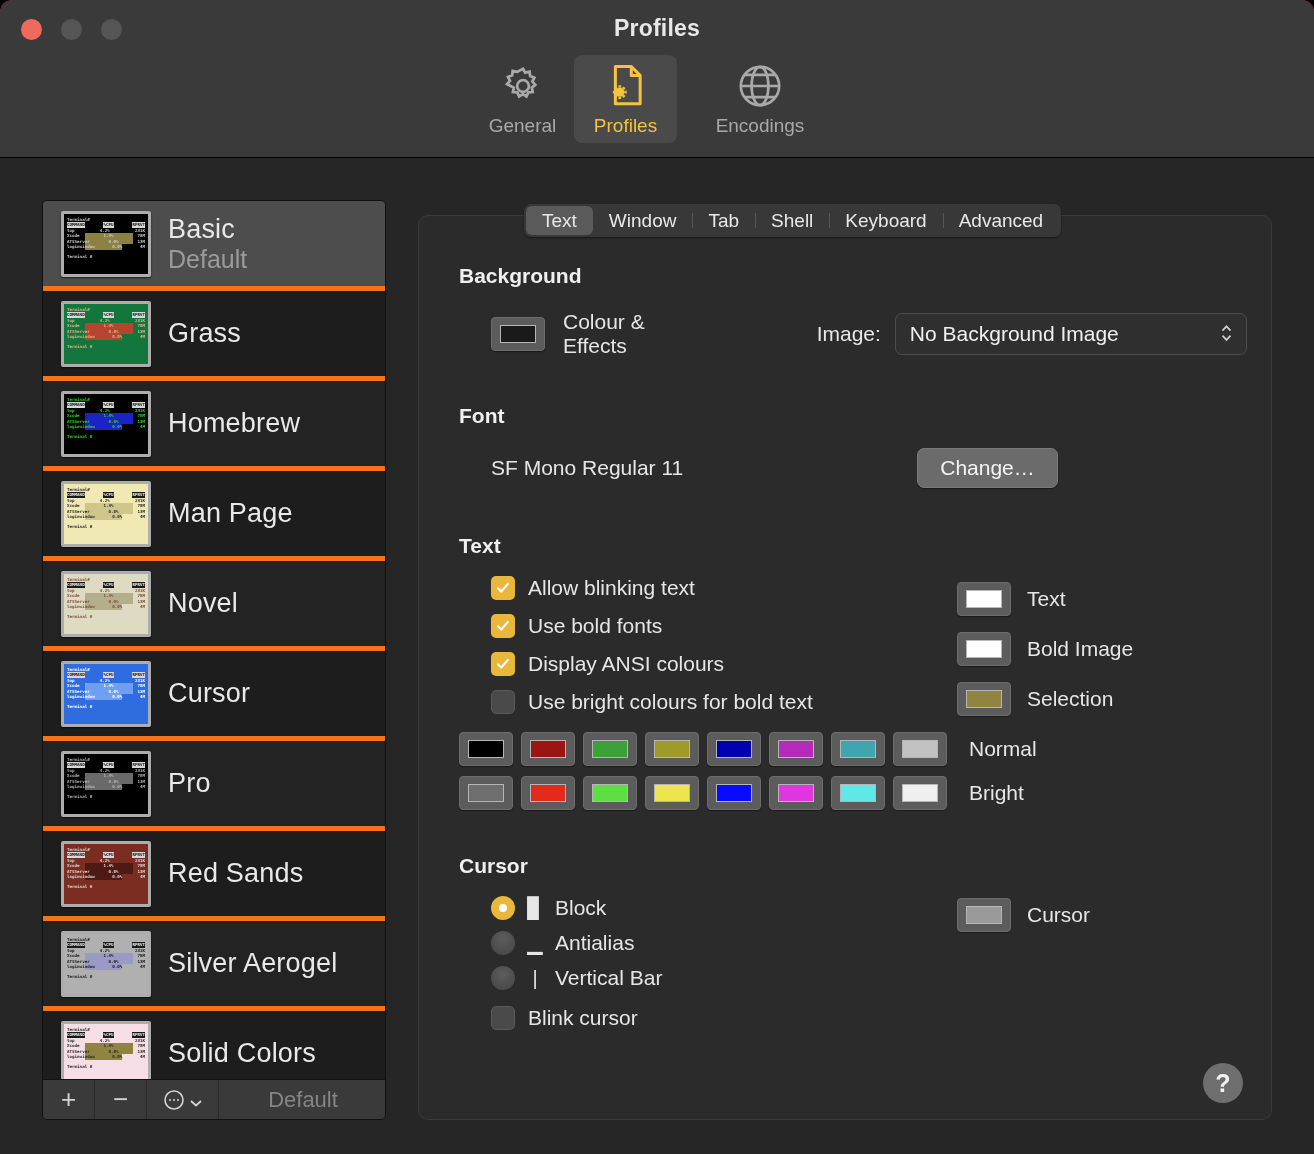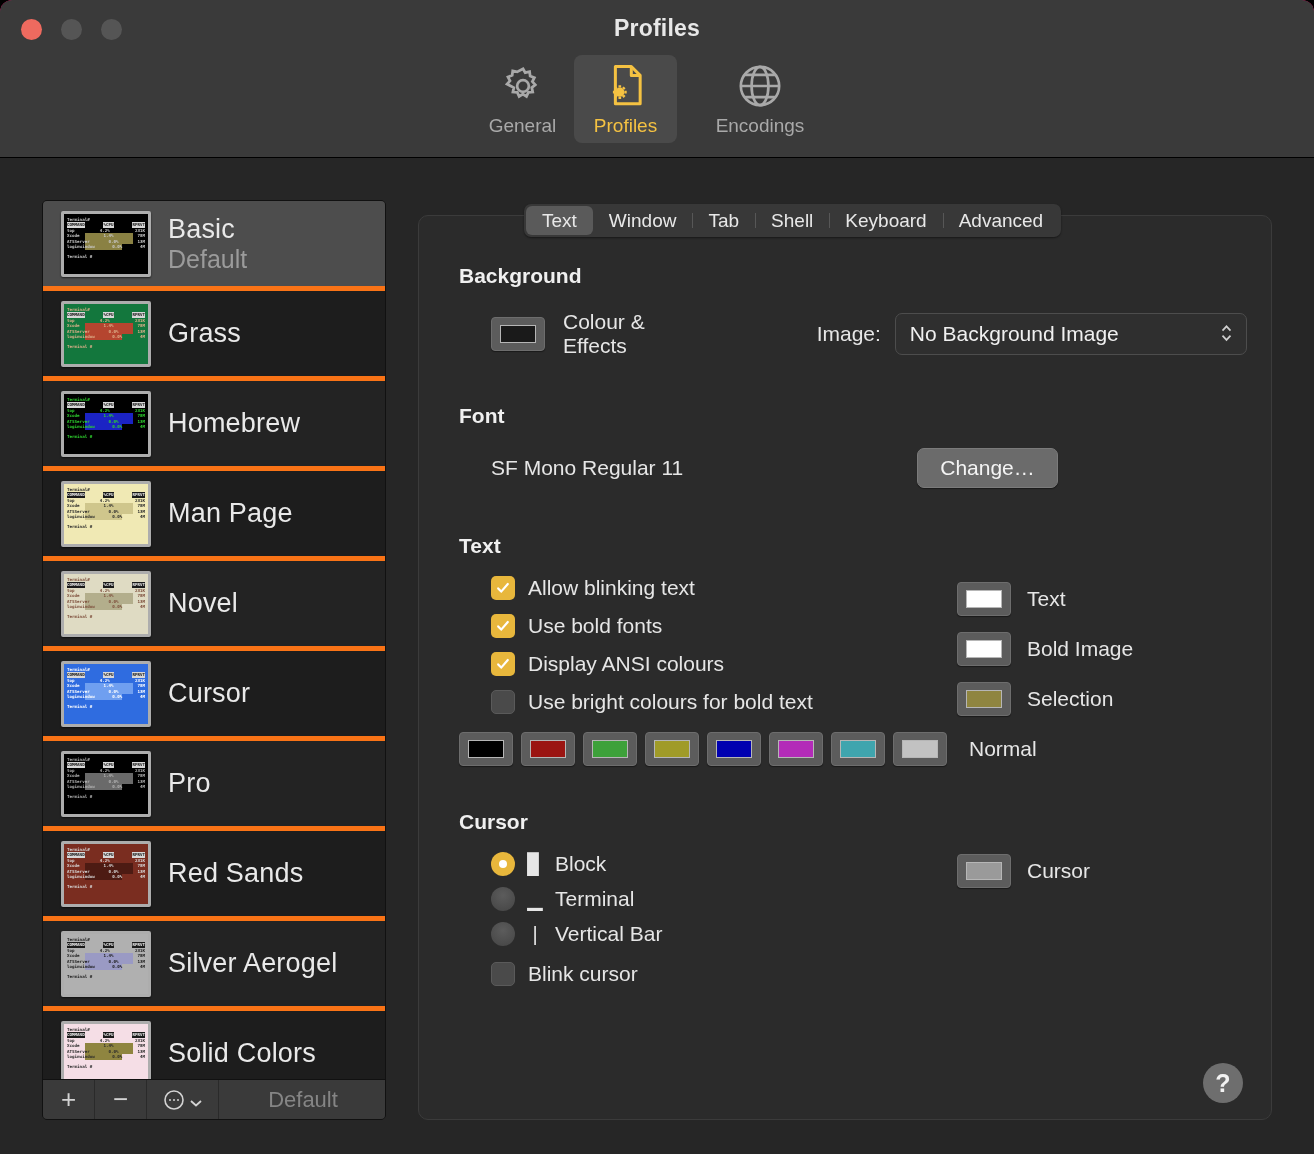--- a/index.html
+++ b/index.html
@@ -466,36 +466,63 @@
               <div class="chip" style="background:#b32bb8"></div>
             </div>
             <div class="ansi-sw">
               <div class="chip" style="background:#3fa5ae"></div>
             </div>
             <div class="ansi-sw">
               <div class="chip" style="background:#c2c2c2"></div>
             </div>
             <div class="lbl" style="margin-left: 14px;">Normal</div>
           </div>
+        <div id="ansi-bright" class="ansi-row">
+            <div class="ansi-sw">
+              <div class="chip" style="background:#6e6e6e"></div>
+            </div>
+            <div class="ansi-sw">
+              <div class="chip" style="background:#e32a1c"></div>
+            </div>
+            <div class="ansi-sw">
+              <div class="chip" style="background:#5ddf44"></div>
+            </div>
+            <div class="ansi-sw">
+              <div class="chip" style="background:#eee44b"></div>
+            </div>
+            <div class="ansi-sw">
+              <div class="chip" style="background:#0a0aff"></div>
+            </div>
+            <div class="ansi-sw">
+              <div class="chip" style="background:#e036e0"></div>
+            </div>
+            <div class="ansi-sw">
+              <div class="chip" style="background:#62e7e7"></div>
+            </div>
+            <div class="ansi-sw">
+              <div class="chip" style="background:#efefef"></div>
+            </div>
+            <div class="lbl" style="margin-left: 14px;">Bright</div>
+          </div>
 
         <div class="sect-title" style="margin-top:44px;margin-bottom:18px;">Cursor</div>
         <div class="row-flex" style="align-items:flex-start;">
           <div style="width:430px;">
             <div id="cursor-radios">
                 <div class="rb-row">
                   <div class="rb on">
                     <i></i>
                   </div>
                   <div class="cursor-glyph">▊</div>
                   <div class="lbl">Block</div>
                 </div>
                 <div class="rb-row">
                   <div class="rb "></div>
                   <div class="cursor-glyph">▁</div>
-                  <div class="lbl">Terminal</div>
+                  <div class="lbl">Antialias</div>
                 </div>
                 <div class="rb-row">
                   <div class="rb "></div>
                   <div class="cursor-glyph">|</div>
                   <div class="lbl">Vertical Bar</div>
                 </div>
               </div>
             <div class="cb-row" style="margin-top:16px;">
               <div class="cb off"></div>
               <div class="lbl">Blink cursor</div>

